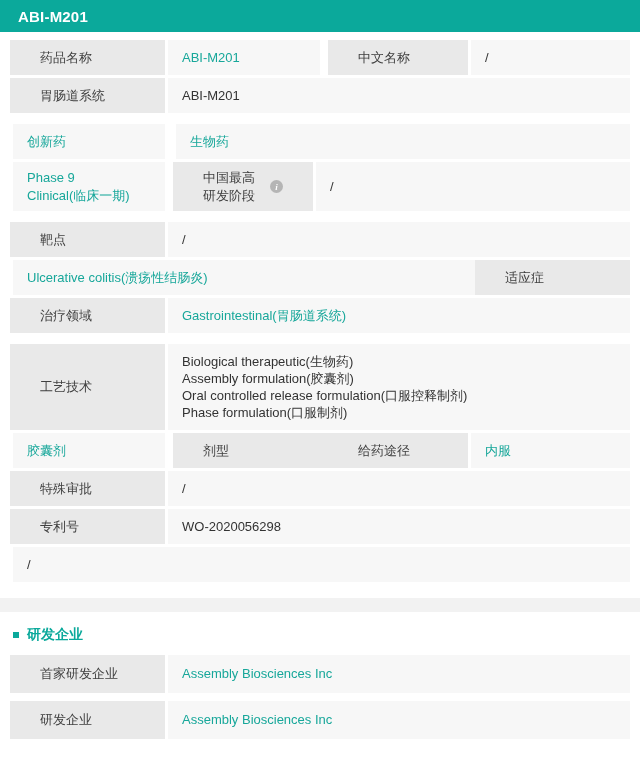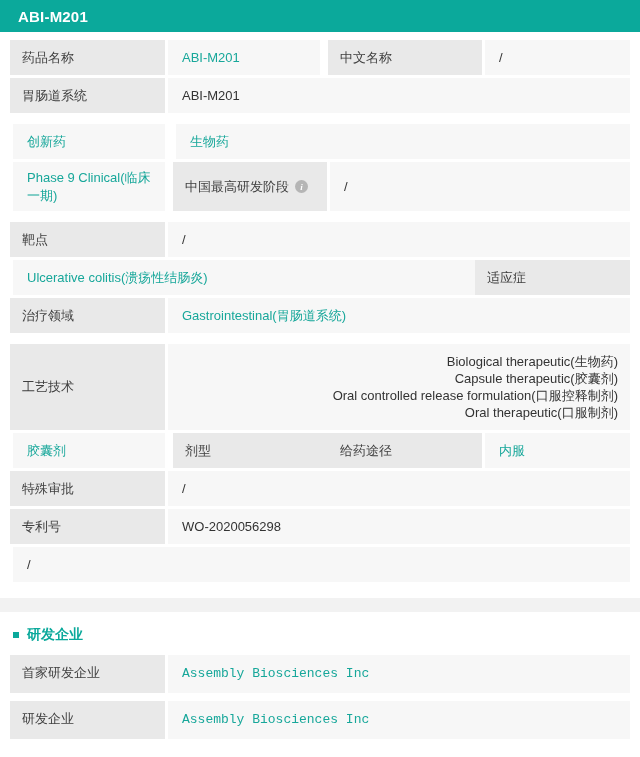--- a/index.html
+++ b/index.html
@@ -11,43 +11,43 @@
   }
   .bar {
     height:32px; background:var(--accent); color:#fff;
     display:flex; align-items:center; padding:0 18px;
     font-size:15px; font-weight:bold; letter-spacing:0.2px;
   }
   .content { margin:8px 10px 0 10px; }
   .block { margin-bottom:11px; }
   .row { display:flex; margin-bottom:3px; }
   .cell {
-    display:flex; align-items:center; min-height:35px; padding:7px 12px; line-height:1.35;
+    display:flex; align-items:center; min-height:35px; padding:7px 30px; line-height:1.35;
   }
   .label { flex:none; width:155px; background:var(--label-bg); color:#404040; }
   .value { flex:1 1 auto; background:var(--value-bg); margin-left:3px; padding-left:14px; }
   .value.half { flex:none; width:152px; margin-right:8px; }
-  .label.l2 { width:154px; }
+  .label.l2 { width:140px; }
   .tall .cell { min-height:48px; }
   .link-text { color:var(--link); cursor:pointer; }
   .plain-text { color:#333; }
-  .multi { flex-direction:column; align-items:flex-end; justify-content:center; padding-top:9px; padding-bottom:9px; }
+  .multi { flex-direction:column; align-items:flex-start; justify-content:center; padding-top:9px; padding-bottom:9px; }
   .multi div { line-height:17px; }
   .info-icon {
     width:13px; height:13px; border-radius:50%; background:#b5b5b5; color:#fff;
     display:inline-flex; align-items:center; justify-content:center;
     font:italic bold 9px "Liberation Serif","DejaVu Serif",serif;
     margin-left:6px; flex:none; cursor:pointer;
   }
   .strip { height:14px; background:var(--strip); margin-top:16px; }
   .section-head { display:flex; align-items:center; margin:14px 0 11px 13px; }
   .bullet { width:6px; height:6px; background:var(--accent); margin-right:8px; }
   .section-title { color:var(--accent); font-weight:bold; font-size:14px; }
   .company .row { margin-bottom:8px; }
-  .company .cell { min-height:38px;font-family:Liberation Mono, monospace; }
+  .company .cell { min-height:38px; }
 </style>
 </head>
 <body>
 
 <div class="bar">
   <span>ABI-M201</span>
 </div>
 
 <div class="content">
 
@@ -126,23 +126,23 @@
     </div>
   </div>
 
   <div class="block">
     <div class="row">
       <div class="cell label">
           <span>工艺技术</span>
         </div>
       <div class="cell value multi">
         <div class="plain-text">Biological therapeutic(生物药)</div>
-        <div class="plain-text">Capsule therapeutic(胶囊剂)</div>
+        <div class="plain-text">Assembly formulation(胶囊剂)</div>
         <div class="plain-text">Oral controlled release formulation(口服控释制剂)</div>
-        <div class="plain-text">Oral therapeutic(口服制剂)</div>
+        <div class="plain-text">Phase formulation(口服制剂)</div>
       </div>
     </div>
     <div class="row">
       <div class="cell value half">
           <span class="link-text">胶囊剂</span>
         </div>
       <div class="cell label">
           <span>剂型</span>
         </div>
       <div class="cell label l2">

